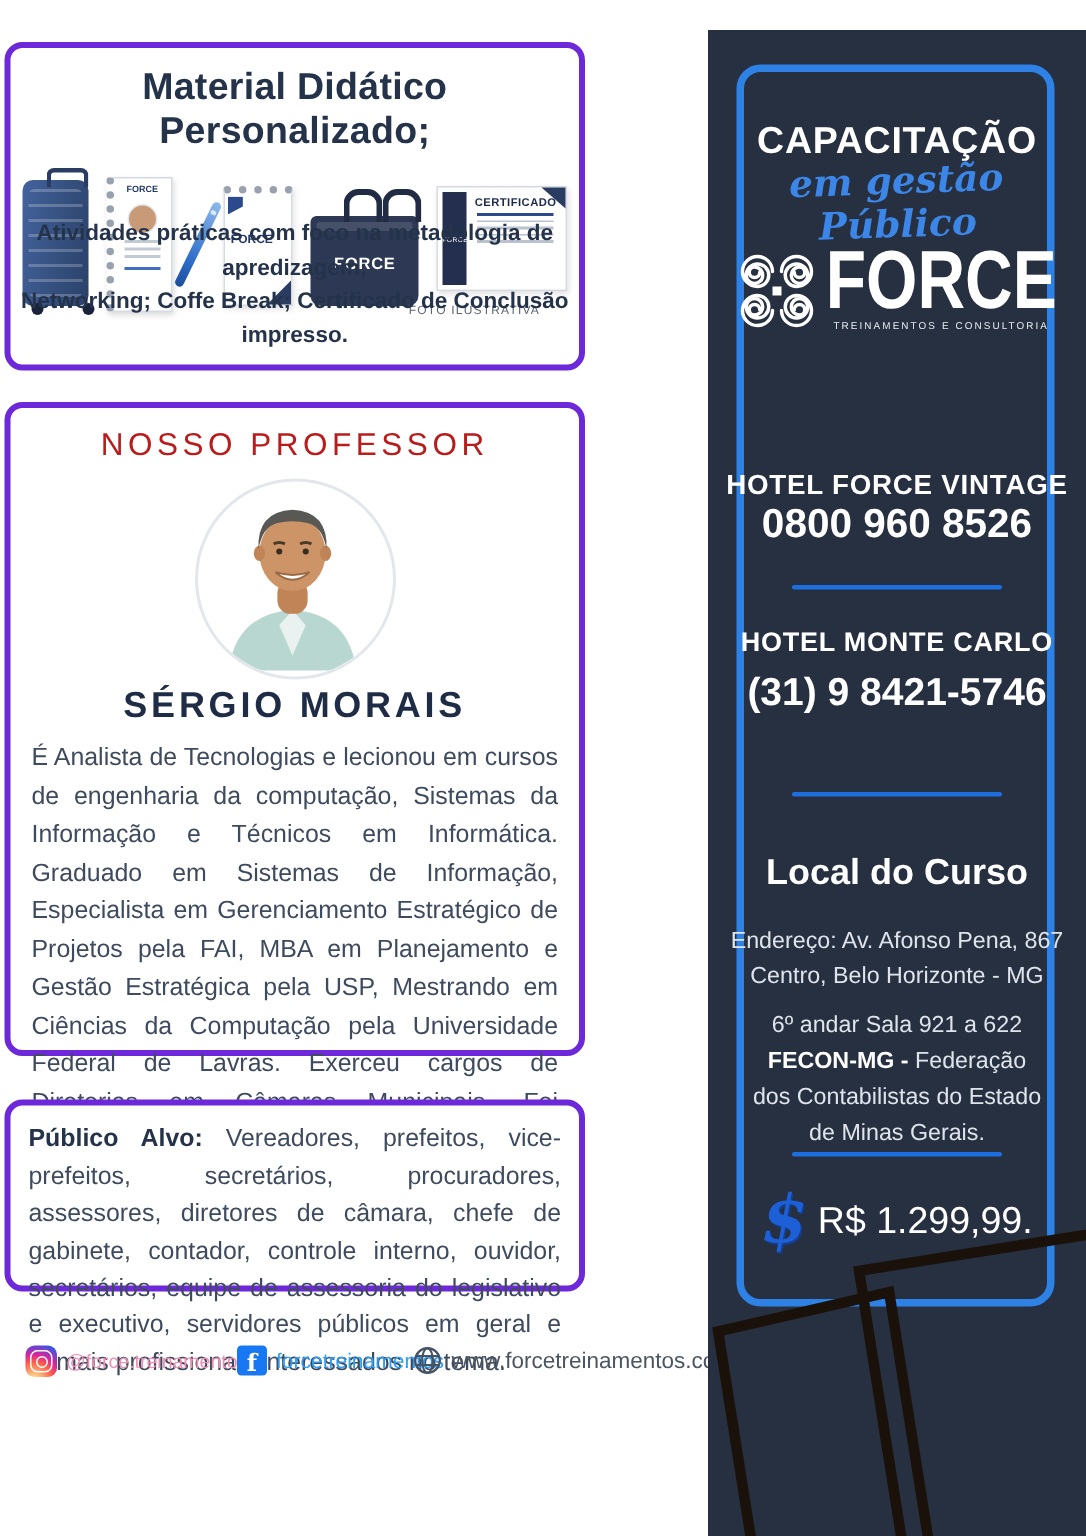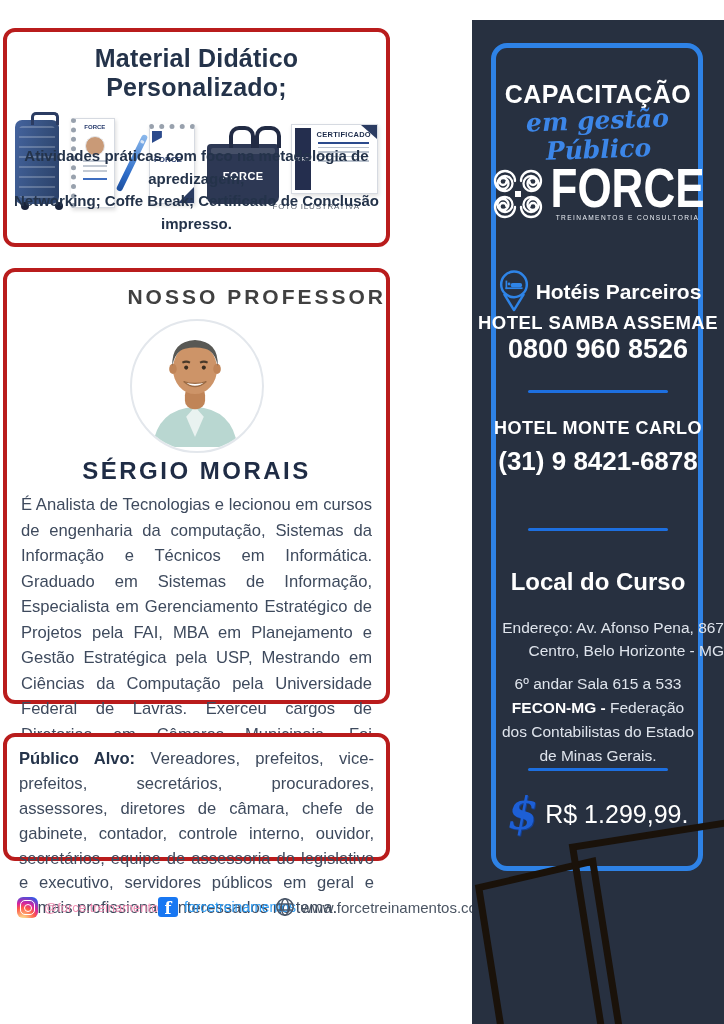--- a/index.html
+++ b/index.html
@@ -1,18 +1,18 @@
 <!DOCTYPE html>
 <html><head>
 <meta charset="utf-8">
 <style>
   html,body{margin:0;padding:0;background:#fff;}
   .page{position:relative;width:724px;height:1024px;background:#fff;overflow:hidden;
         font-family:"Liberation Sans",sans-serif;color:#24334a;}
-  .box{position:absolute;left:3px;width:387px;background:#fff;border:4px solid #b91c1c;
+  .box{position:absolute;left:3px;width:387px;background:#fff;border:4px solid #6d28d9;
        border-radius:12px;box-sizing:border-box;}
   
   .box-materials{top:28px;height:219px;}
   .mat-title{margin:12px 6px 0;text-align:center;font-size:25px;font-weight:bold;color:#24334a;letter-spacing:.2px;}
   .products{position:absolute;top:62px;left:0;right:0;height:118px;display:flex;align-items:flex-end;
             justify-content:center;gap:12px;padding:0 8px;}
   .suitcase{width:56px;height:84px;border-radius:7px;position:relative;margin-bottom:8px;
             background:linear-gradient(100deg,#44639e 0%,#35507e 55%,#2a4069 100%);}
   .suitcase i{position:absolute;inset:6px 4px;border-radius:4px;display:block;
       background:repeating-linear-gradient(180deg,rgba(255,255,255,.22) 0 2px,transparent 2px 10px);}
@@ -50,21 +50,21 @@
   .cert:after{content:"";position:absolute;right:0;top:0;border-style:solid;border-width:0 16px 14px 0;
       border-color:transparent #2b3c62 transparent transparent;}
   .cert-title{font-size:7.5px;font-weight:bold;color:#1c2b4a;text-align:center;letter-spacing:.3px;}
   .cert-line{height:1.5px;background:#bac2cd;margin:3px 2px;}
   .cert-line.navy{background:#2b4a8c;}
   .foto-note{position:absolute;top:158px;right:26px;font-size:8px;letter-spacing:.8px;color:#5c6470;margin-top:12px;}
   .mat-caption{position:absolute;bottom:8px;left:0;right:0;text-align:center;font-size:15px;font-weight:bold;
       color:#24334a;line-height:1.5;}
   
   .box-professor{top:268px;height:436px;}
-  .prof-header{margin-top:13px;text-align:right;font-size:21px;font-weight:700;letter-spacing:3px;color:#404040;}
+  .prof-header{margin-top:13px;text-align:center;font-size:21px;font-weight:400;letter-spacing:3px;color:#b91c1c;}
   .avatar{width:130px;height:130px;margin:10px auto 4px;border-radius:50%;border:2px solid #e3e7ec;overflow:hidden;background:#ffffff;}
   .prof-name{text-align:center;font-size:24px;font-weight:800;letter-spacing:2.5px;color:#1f2c45;margin:4px 0 7px;}
   .bio{margin:0 14px;text-align:justify;font-size:16.6px;line-height:1.54;color:#3e4a5d;}
   
   .box-audience{top:733px;height:128px;}
   .aud-text{margin:10px 12px;text-align:justify;font-size:16.6px;line-height:1.5;color:#3e4a5d;}
   .aud-text b{color:#24334a;}
   
   .social{position:absolute;top:897px;left:3px;width:459px;height:30px;}
   .social-item{position:absolute;top:0;display:flex;align-items:center;gap:6px;text-decoration:none;}
@@ -99,21 +99,21 @@
   .hotels-title{position:absolute;top:248px;left:0;width:100%;display:flex;align-items:center;justify-content:center;
       gap:3px;color:#fff;font-weight:bold;font-size:21px;}
   .sb-line{position:absolute;left:0;width:100%;text-align:center;color:#fff;}
   .hotel-name1{top:292px;font-size:18.5px;font-weight:bold;letter-spacing:.5px;}
   .hotel-phone1{top:314px;font-size:27px;font-weight:bold;}
   .hotel-name2{top:398px;font-size:18px;font-weight:bold;letter-spacing:.5px;}
   .hotel-phone2{top:426px;font-size:26px;font-weight:bold;}
   .divider{position:absolute;left:56px;width:140px;height:3px;background:#1d6fe0;border-radius:2px;}
   .div1{top:370px;} .div2{top:508px;} .div3{top:748px;}
   .local-title{top:548px;font-size:24px;font-weight:bold;}
-  .addr{top:596px;font-size:15.5px;color:#dfe4ec;line-height:1.5;text-align:right;}
+  .addr{top:596px;font-size:15.5px;color:#dfe4ec;line-height:1.5;}
   .addr2{top:652px;font-size:15.5px;color:#dfe4ec;line-height:1.55;}
   .addr2 b{color:#fff;margin-top:20px;}
   .invest{position:absolute;top:772px;left:8px;right:8px;display:flex;align-items:center;justify-content:center;gap:7px;}
   .dollar{font-family:"DejaVu Serif",serif;font-style:italic;font-weight:bold;font-size:44px;color:#1d5fd6;
       line-height:1;text-shadow:1px 1px 0 #143f8f;}
   .price{font-size:25px;color:#fff;}
   .invest-label{font-size:12px;font-weight:bold;color:#fff;line-height:1.3;text-align:left;}
   .frame-deco{position:absolute;border:7px solid #1a120a;background:transparent;}
   .frame-a{left:18px;bottom:-60px;width:110px;height:200px;transform:rotate(-13deg) skewX(-4deg);}
   .frame-b{right:-26px;bottom:-40px;width:150px;height:220px;transform:rotate(-9deg);}
@@ -230,46 +230,35 @@
         <use href="#spiral" x="1" y="27" width="24" height="24" transform="scale(1,-1) translate(0,-78)"></use>
         <use href="#spiral" x="27" y="27" width="24" height="24" transform="scale(-1,-1) translate(-78,-78)"></use>
         <rect x="23" y="23" width="6" height="6" fill="#fff"></rect>
       </svg>
       <div class="brand-col">
         <div class="brand-name">FORCE</div>
         <div class="brand-tag">TREINAMENTOS E CONSULTORIA</div>
       </div>
     </div>
 
-    <div class="hotels-title">
-      <svg width="38" height="48" viewBox="0 0 40 50">
-        <circle cx="20" cy="17" r="13.5" fill="none" stroke="#2e84e8" stroke-width="2.6"></circle>
-        <path d="M9.5 27 L20 44 L30.5 27" fill="none" stroke="#2e84e8" stroke-width="2.6" stroke-linejoin="round"></path>
-        <line x1="12" y1="13" x2="12" y2="22" stroke="#2e84e8" stroke-width="1.8"></line>
-        <line x1="11" y1="21" x2="29" y2="21" stroke="#2e84e8" stroke-width="1.8"></line>
-        <circle cx="14.8" cy="16.6" r="1.5" fill="#2e84e8"></circle>
-        <rect x="16.5" y="15.5" width="12" height="4.4" rx="2" fill="#2e84e8"></rect>
-      </svg>
-      <span>Hotéis Parceiros</span>
-    </div>
-
-    <div class="sb-line hotel-name1">HOTEL SAMBA ASSEMAE</div>
+
+    <div class="sb-line hotel-name1">HOTEL FORCE VINTAGE</div>
     <div class="sb-line hotel-phone1">0800 960 8526</div>
     <div class="divider div1"></div>
     <div class="sb-line hotel-name2">HOTEL MONTE CARLO</div>
-    <div class="sb-line hotel-phone2">(31) 9 8421-6878</div>
+    <div class="sb-line hotel-phone2">(31) 9 8421-5746</div>
     <div class="divider div2"></div>
 
     <div class="sb-line local-title">Local do Curso</div>
     <div class="sb-line addr">
       <span>Endereço:  Av. Afonso Pena, 867</span><br>
       <span>Centro, Belo Horizonte - MG</span>
     </div>
     <div class="sb-line addr2">
-      <span>6º andar Sala 615 a 533</span><br>
+      <span>6º andar Sala 921 a 622</span><br>
       <b>FECON-MG -</b><span> Federação</span><br>
       <span>dos Contabilistas do Estado</span><br>
       <span>de Minas Gerais.</span>
     </div>
     <div class="divider div3"></div>
 
     <div class="invest">
       <span class="dollar">$</span>
       <span class="price">R$ 1.299,99.</span>
     </div>

